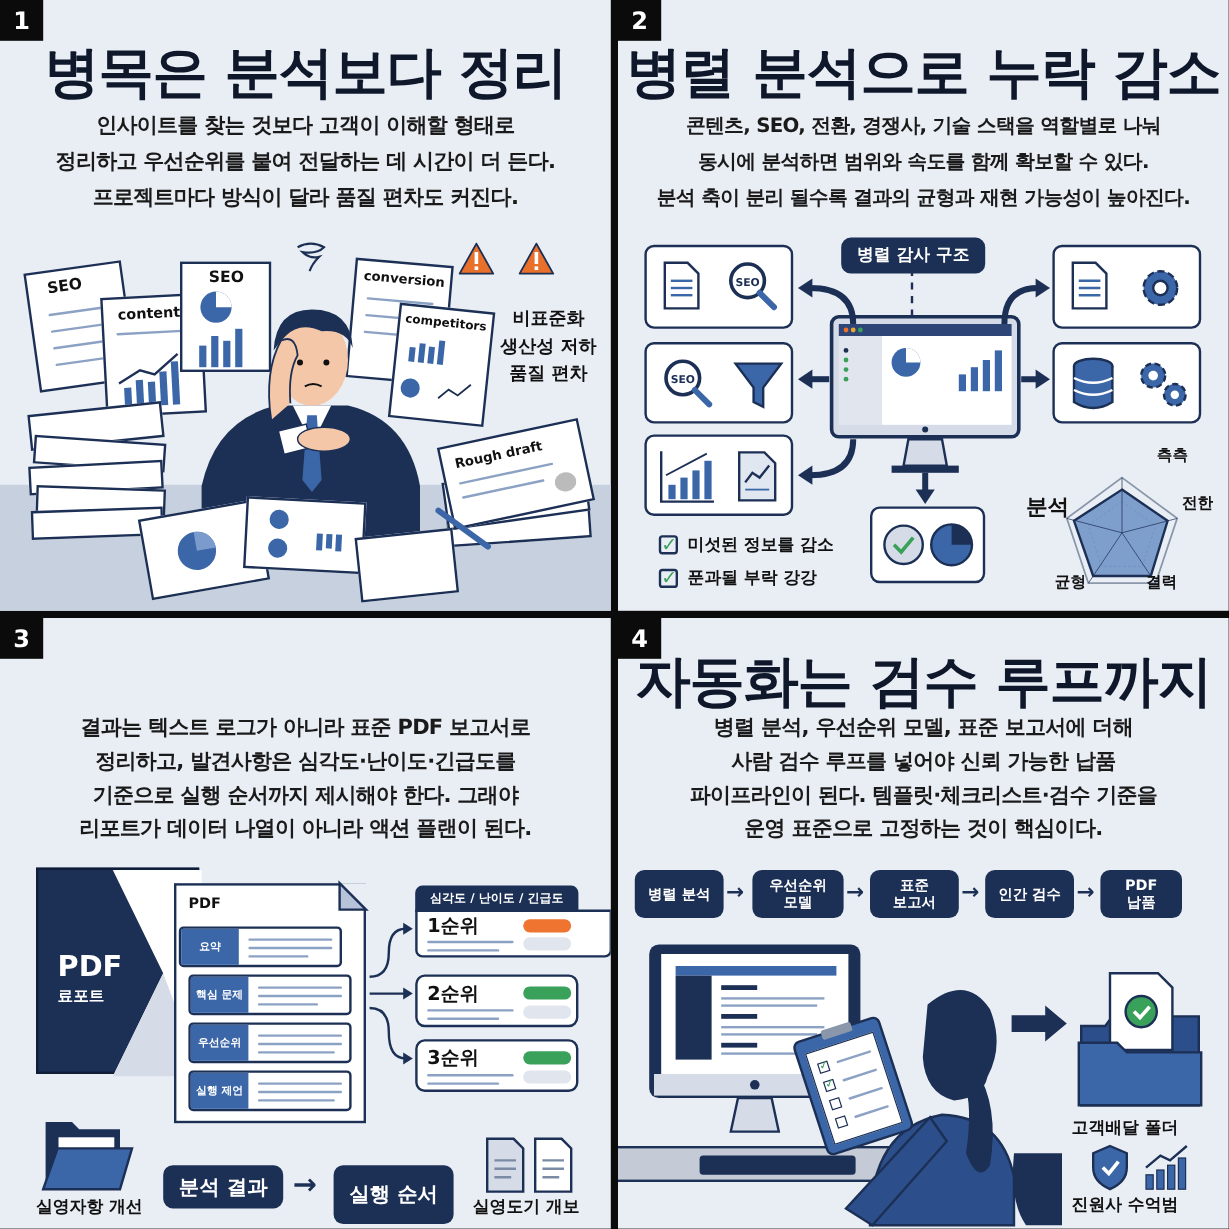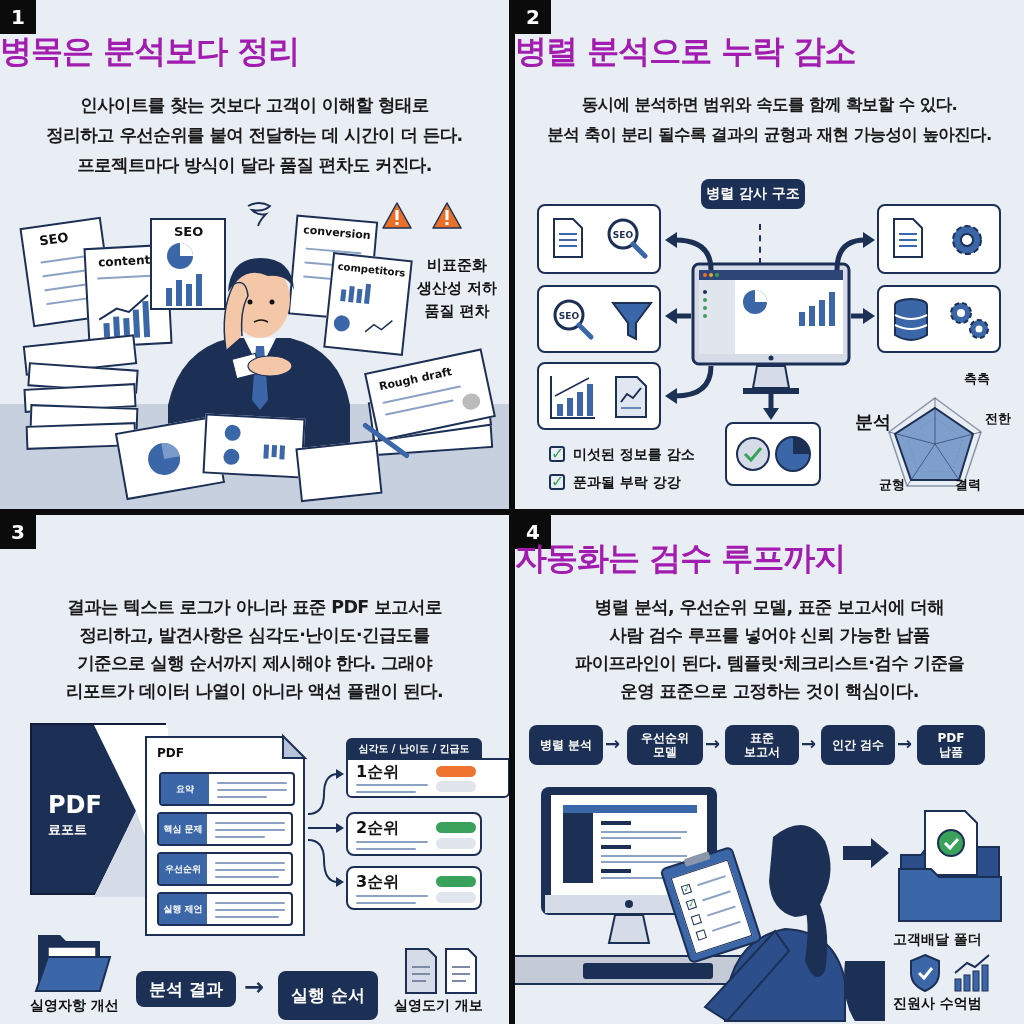--- a/index.html
+++ b/index.html
@@ -5,21 +5,21 @@
   * { box-sizing: border-box; margin: 0; padding: 0; }
   html, body { width: 1024px; height: 1024px; background: #000; overflow: hidden; }
   body { font-family: "DejaVu Sans", "Liberation Sans", sans-serif; }
   .grid { position: relative; width: 1024px; height: 1024px; background: #0b0b0b; }
   .panel { position: absolute; background: #e9eef5; overflow: hidden; }
   #p1 { left: 0; top: 0; width: 509px; height: 509px; }
   #p2 { left: 515px; top: 0; width: 509px; height: 509px; }
   #p3 { left: 0; top: 515px; width: 509px; height: 509px; }
   #p4 { left: 515px; top: 515px; width: 509px; height: 509px; }
   .num { position: absolute; left: 0; top: 0; width: 36px; height: 34px; background: #0b0b0b; color: #fff; font-weight: bold; font-size: 20px; display: flex; align-items: center; justify-content: center; }
-  .title { position: absolute; left: 0; right: 0; top: 30px; font-weight: bold; font-size: 32px; color: #a21caf; letter-spacing: -1px; }
+  .title { position: absolute; left: 0; right: 0; top: 30px; text-align: center; font-weight: bold; font-size: 46px; color: #0f172a; letter-spacing: -1px; }
   .desc { position: absolute; left: 10px; right: 10px; top: 90px; text-align: center; font-weight: bold; font-size: 17.5px; line-height: 30px; color: #1a1a1a; letter-spacing: -0.6px; }
   .desc div { white-space: nowrap; }
   .abs { position: absolute; }
   .blue { background: #3b67a8; }
   .doc { position: absolute; background: #fff; border: 2px solid #1c2f55; }
   .line { position: absolute; height: 2px; background: #8ca2c4; border-radius: 1px; }
   .lbl { position: absolute; font-weight: bold; color: #111; white-space: nowrap; }
   .box { position: absolute; background: #fff; border: 2.5px solid #1c2f55; border-radius: 8px; }
   .pill { position: absolute; background: #1c2f55; color: #fff; font-weight: bold; border-radius: 8px; display: flex; align-items: center; justify-content: center; text-align: center; }
   .arrow { position: absolute; color: #1c2f55; font-weight: bold; }
@@ -157,25 +157,26 @@
       </svg>
     </div>
     <div class="doc" style="left:298px;top:444px;width:82px;height:54px;transform:rotate(-6deg);"></div>
     <div class="abs" style="left:358px;top:438px;width:56px;height:5px;background:#3b67a8;border-radius:3px;transform:rotate(36deg);"></div>
   </section>
 
   <section class="panel" id="p2">
     <div class="num">2</div>
     <h1 class="title">병렬 분석으로 누락 감소</h1>
     <div class="desc" style="font-size:16.5px;">
+      <div>콘텐츠, SEO, 전환, 경쟁사, 기술 스택을 역할별로 나눠</div>
       <div>동시에 분석하면 범위와 속도를 함께 확보할 수 있다.</div>
       <div>분석 축이 분리 될수록 결과의 균형과 재현 가능성이 높아진다.</div>
     </div>
 
-    <div class="pill" style="left:186px;top:179px;width:104px;height:30px;font-size:14px;">병렬 감사 구조</div>
+    <div class="pill" style="left:186px;top:198px;width:120px;height:30px;font-size:14px;">병렬 감사 구조</div>
     <div class="abs" style="left:244px;top:224px;width:0;height:40px;border-left:2px dashed #1c2f55;"></div>
 
     <div class="box" style="left:22px;top:204px;width:124px;height:70px;">
       <svg width="30" height="40" style="left:14px;top:12px;">
           <path d="M1 1 H20 L29 10 V39 H1 Z" fill="#fff" stroke="#1c2f55" stroke-width="2"></path>
           <line x1="6" y1="16" x2="24" y2="16" stroke="#3b67a8" stroke-width="2"></line>
           <line x1="6" y1="22" x2="24" y2="22" stroke="#3b67a8" stroke-width="2"></line>
           <line x1="6" y1="28" x2="24" y2="28" stroke="#3b67a8" stroke-width="2"></line>
         </svg>
       <svg width="46" height="46" style="left:66px;top:10px;">
@@ -328,21 +329,21 @@
       <div class="lbl" style="left:16px;top:66px;font-size:24px;color:#fff;">PDF</div>
       <div class="lbl" style="left:16px;top:96px;font-size:13px;color:#fff;">료포트</div>
     </div>
 
     <div class="doc" style="left:145px;top:221px;width:160px;height:200px;">
       <div class="abs" style="right:-2px;top:-2px;width:22px;height:22px;background:#e9eef5;"></div>
       <svg width="22" height="22" style="right:-2px;top:-2px;">
           <path d="M0 0 L22 22 L0 22 Z" fill="#b6c3d8" stroke="#1c2f55" stroke-width="2"></path>
         </svg>
       <div class="lbl" style="left:10px;top:8px;font-size:12px;">PDF</div>
-      <div class="abs" style="left:12px;top:34px;width:136px;height:34px;border:2px solid #1c2f55;border-radius:4px;background:#fff;">
+      <div class="abs" style="left:2px;top:34px;width:136px;height:34px;border:2px solid #1c2f55;border-radius:4px;background:#fff;">
         <div class="abs blue" style="left:0;top:0;width:48px;height:30px;color:#fff;font-size:9px;font-weight:bold;display:flex;align-items:center;justify-content:center;">요약</div>
         <div class="line" style="left:56px;top:8px;width:70px;"></div>
           <div class="line" style="left:56px;top:15px;width:70px;"></div>
           <div class="line" style="left:56px;top:22px;width:50px;"></div>
       </div>
       <div class="abs" style="left:10px;top:74px;width:136px;height:34px;border:2px solid #1c2f55;border-radius:4px;background:#fff;">
         <div class="abs blue" style="left:0;top:0;width:48px;height:30px;color:#fff;font-size:9px;font-weight:bold;display:flex;align-items:center;justify-content:center;">핵심 문제</div>
         <div class="line" style="left:56px;top:8px;width:70px;"></div>
           <div class="line" style="left:56px;top:15px;width:70px;"></div>
           <div class="line" style="left:56px;top:22px;width:50px;"></div>

